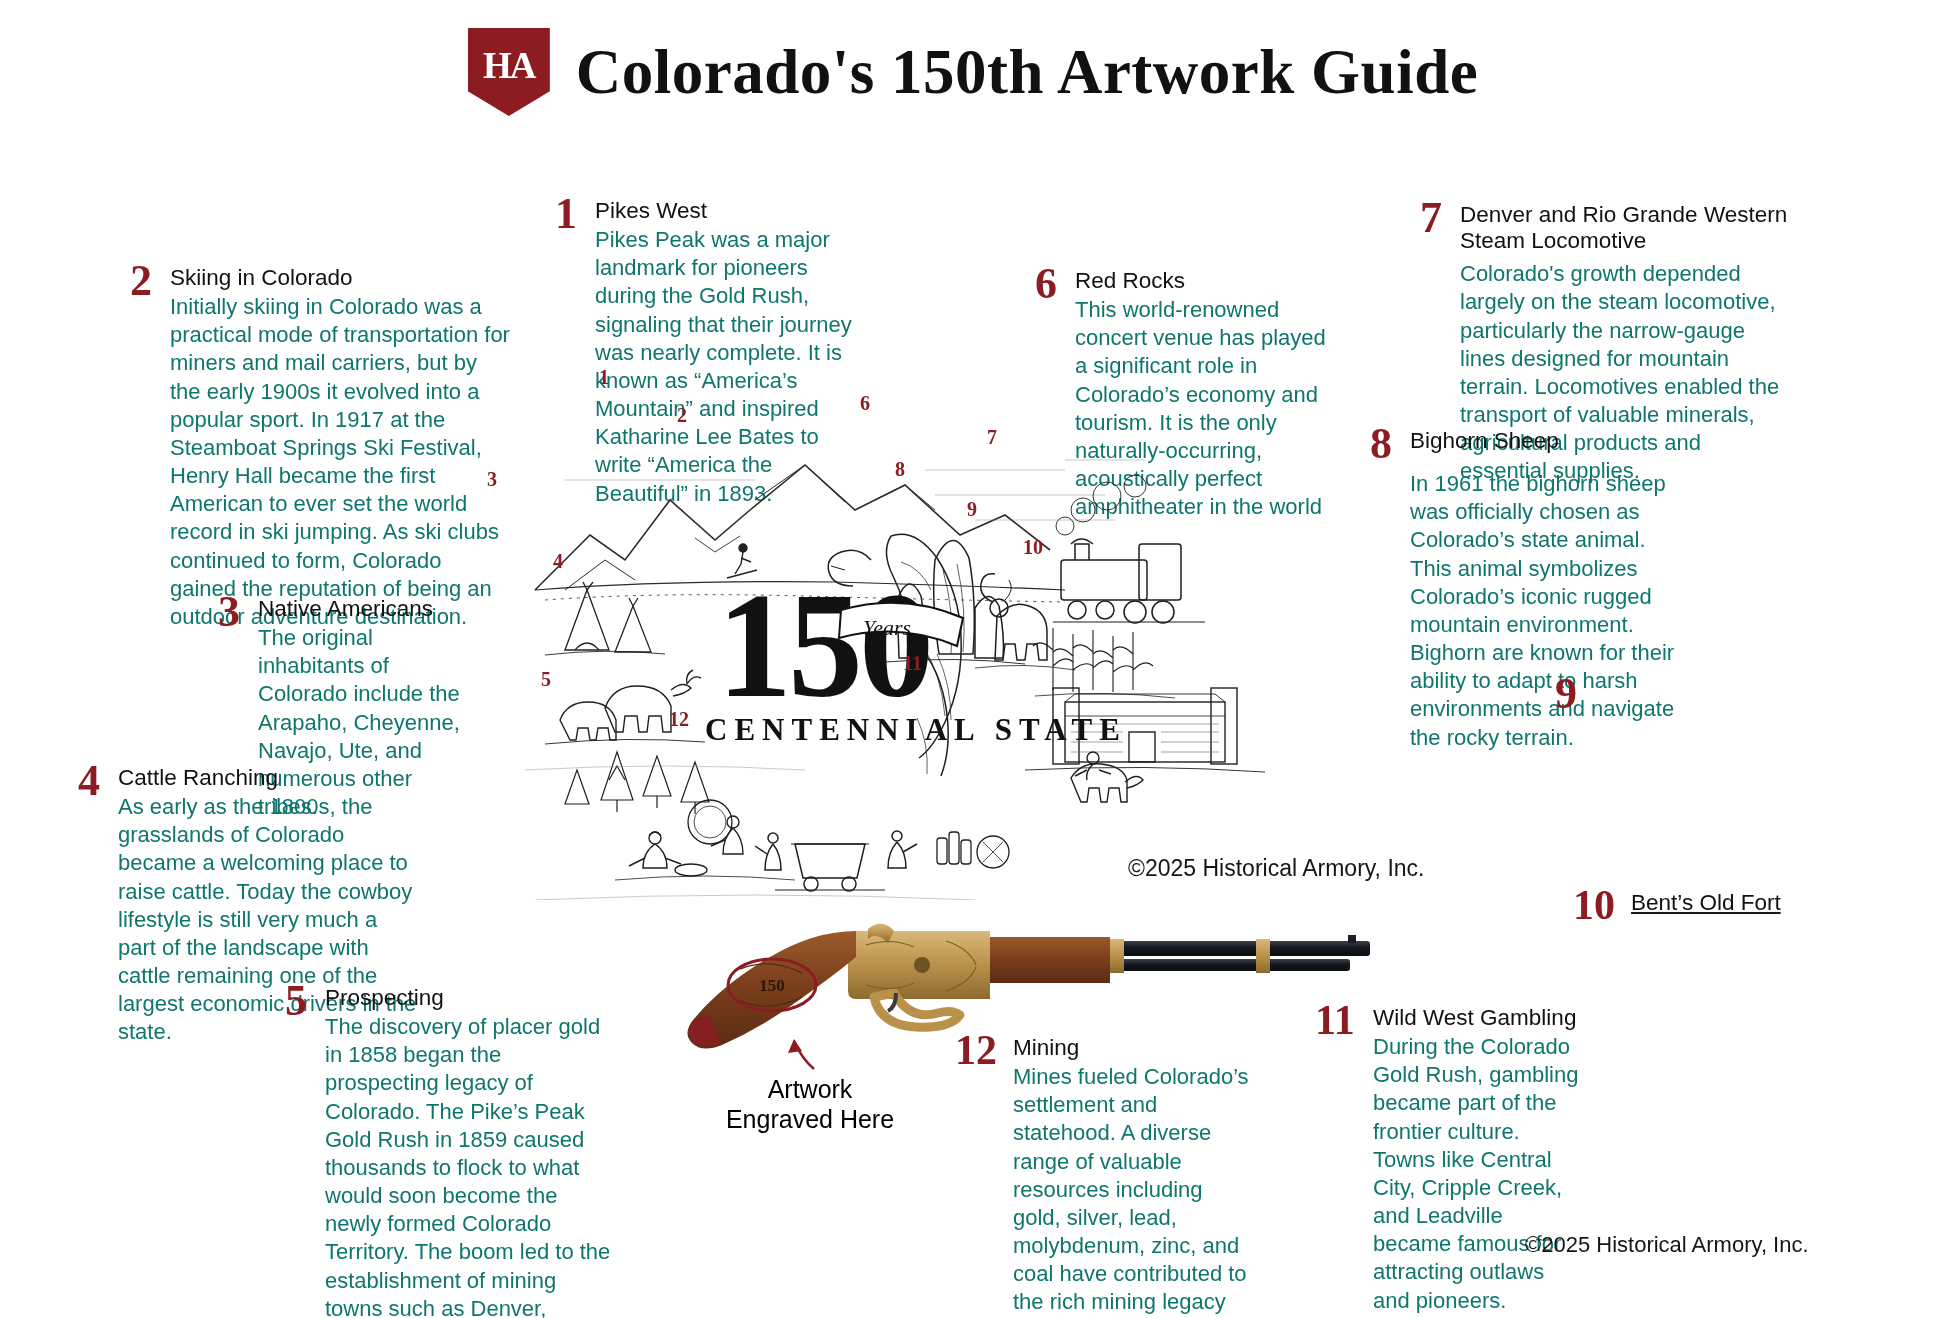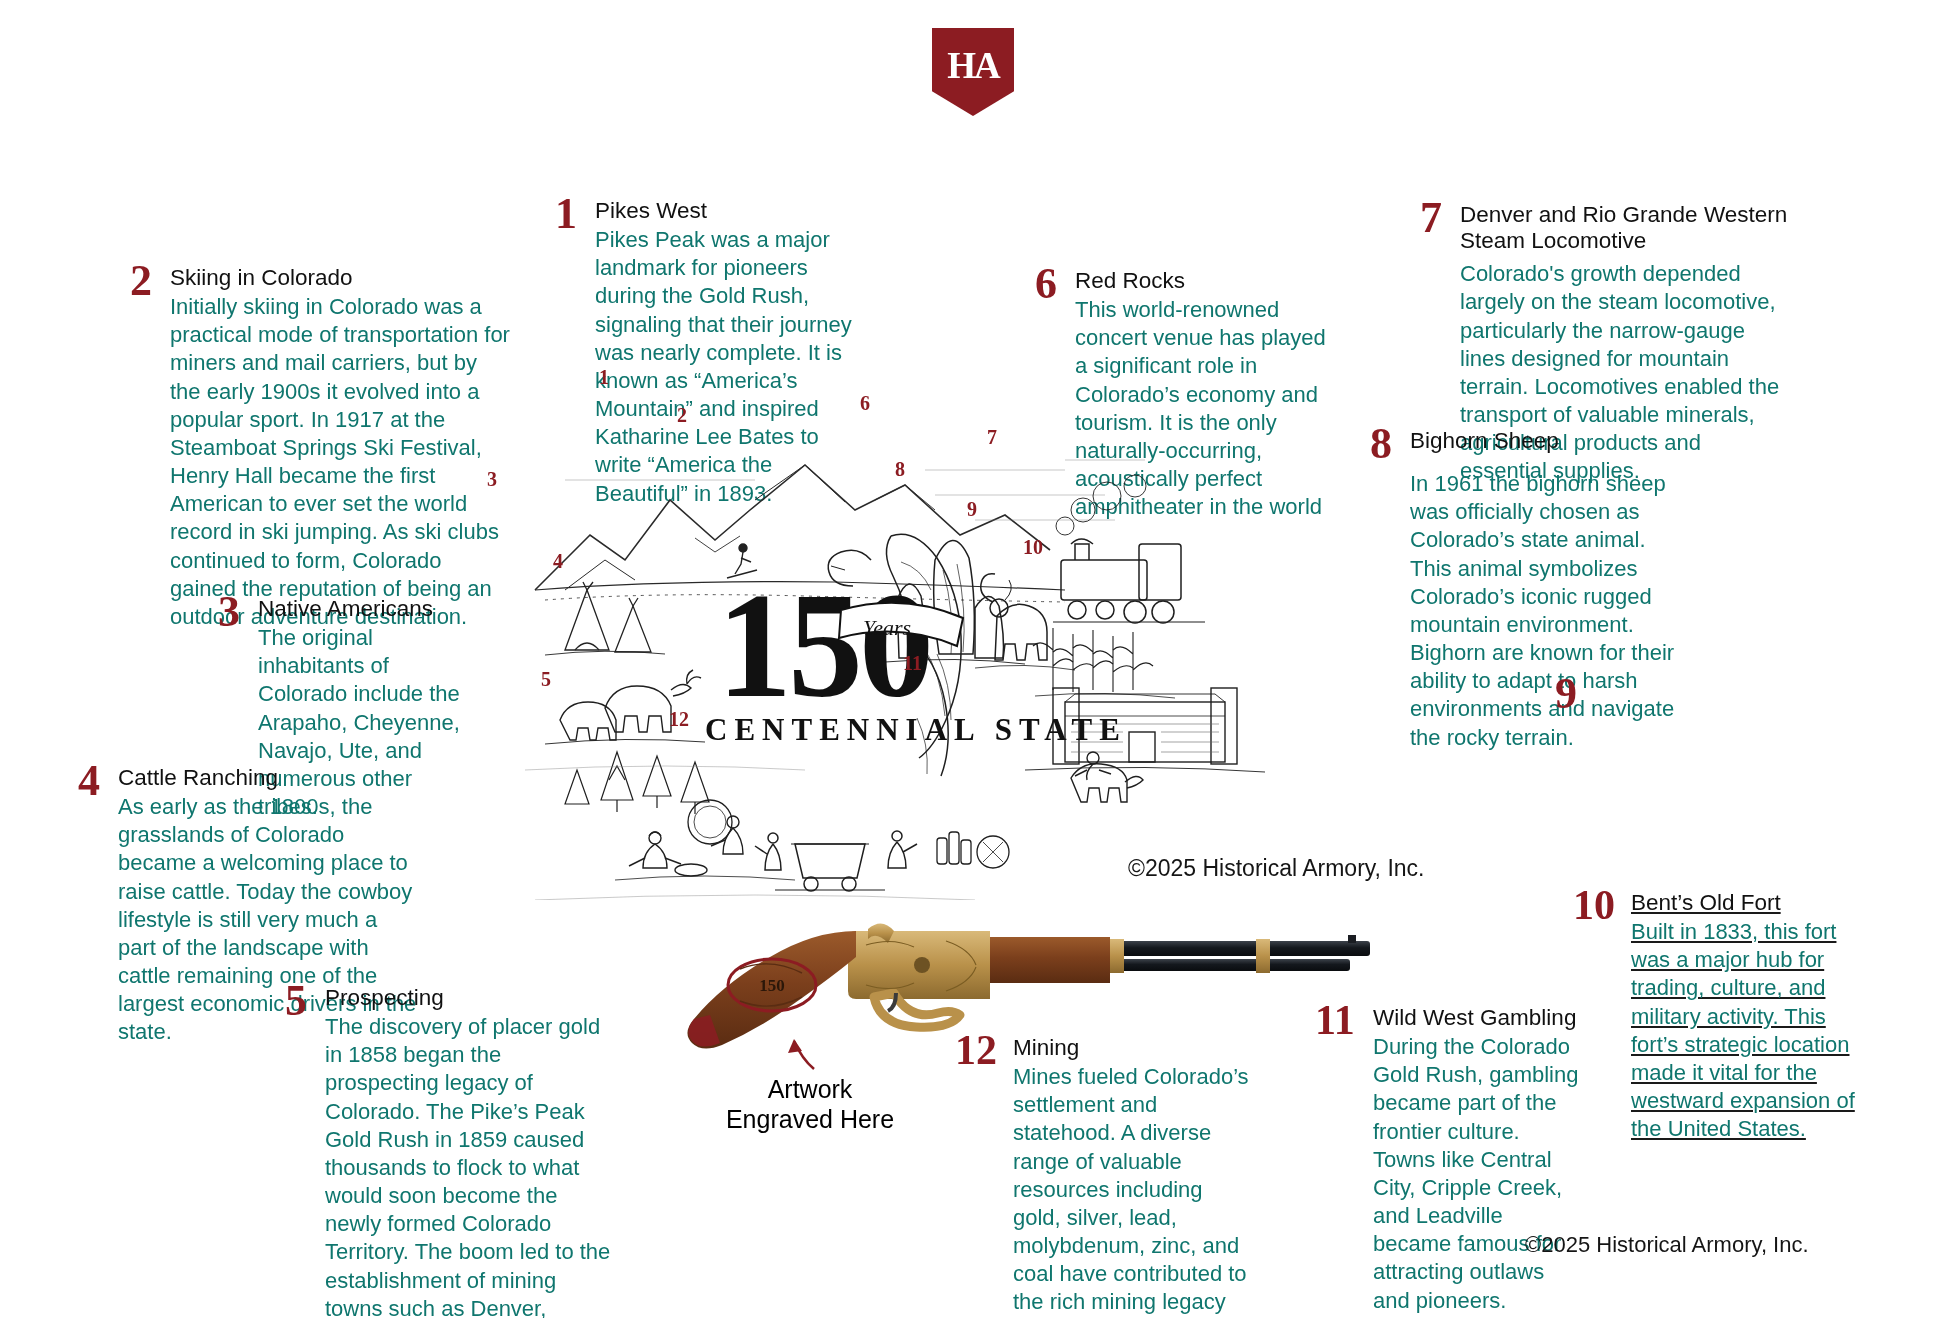--- a/index.html
+++ b/index.html
@@ -142,20 +142,21 @@
     font-weight: bold;
   }
 </style>
 </head>
 <body>
 
 <div id="header">
   <div id="logo-badge">
     <span class="mono">HA</span>
   </div>
+  <div id="main-title">Colorado's 150th Artwork Guide</div>
 </div>
 
 <div class="callout" style="left:555px; top:198px; width:310px;">
   <div class="num">1</div>
   <div class="body">
     <div class="c-title">Pikes West</div>
     <div class="c-text">Pikes Peak was a major landmark for pioneers during the Gold Rush, signaling that their journey was nearly complete. It is known as “America’s Mountain” and inspired Katharine Lee Bates to write “America the Beautiful” in 1893.</div>
   </div>
 </div>
 
@@ -216,21 +217,20 @@
 </div>
 
 <div class="callout" style="left:1555px; top:678px; width:310px;">
   <div class="num">9</div>
 </div>
 
 <div class="callout" style="left:1573px; top:890px; width:290px;">
   <div class="num" style="font-size:42px;">10</div>
   <div class="body" style="margin-left:58px;text-decoration:underline;">
     <div class="c-title">Bent’s Old Fort</div>
-    <div class="c-text">Built in 1833, this fort was a major hub for trading, culture, and military activity.  This fort’s strategic location made it vital for the westward expansion of the United States.</div>
   </div>
 </div>
 
 <div class="callout" style="left:1315px; top:1005px; width:270px;">
   <div class="num" style="font-size:42px;">11</div>
   <div class="body" style="margin-left:58px;">
     <div class="c-title">Wild West Gambling</div>
     <div class="c-text">During the Colorado Gold Rush, gambling became part of the frontier culture. Towns like Central City, Cripple Creek, and Leadville became famous for attracting outlaws and pioneers.</div>
   </div>
 </div>

